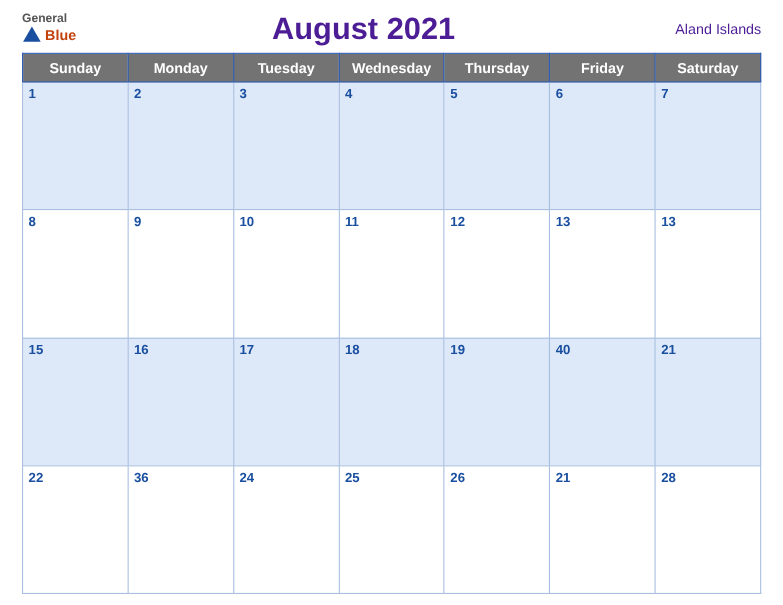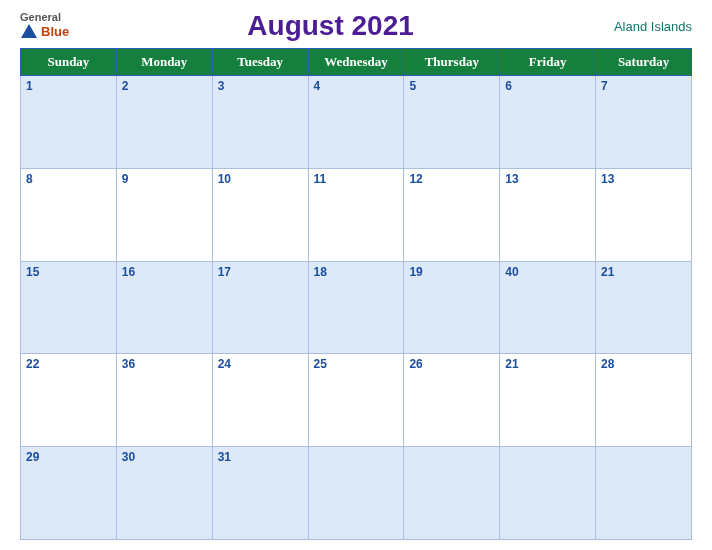--- a/index.html
+++ b/index.html
@@ -50,34 +50,33 @@
     .month-title {
       font-size: 28px;
       font-weight: bold;
       color: #4c1d95;
       text-align: center;
       flex: 1;
     }
 
     .region-label {
       font-size: 13px;
-      color: #0f766e;
+      color: #4c1d95;
       text-align: right;
       min-width: 100px;
     }
 
     .calendar {
       width: 100%;
       border-collapse: collapse;
       flex: 1;
     }
 
     .calendar thead tr {
-      background-color: #15803d;
-      font-family: Liberation Serif, serif;
+      background-color: #737373;
     }
 
     .calendar thead th {
       color: #fff;
       font-size: 13px;
       font-weight: bold;
       text-align: center;
       padding: 5px 2px;
       border: 1px solid #2e5db5;
     }
@@ -167,23 +166,14 @@
       </tr>
       <tr>
         <td><span class="day-num">22</span></td>
         <td><span class="day-num">36</span></td>
         <td><span class="day-num">24</span></td>
         <td><span class="day-num">25</span></td>
         <td><span class="day-num">26</span></td>
         <td><span class="day-num">21</span></td>
         <td><span class="day-num">28</span></td>
       </tr>
-      <tr>
-        <td><span class="day-num">29</span></td>
-        <td><span class="day-num">30</span></td>
-        <td><span class="day-num">31</span></td>
-        <td></td>
-        <td></td>
-        <td></td>
-        <td></td>
-      </tr>
     </tbody>
 </table>
 
 </body></html>

